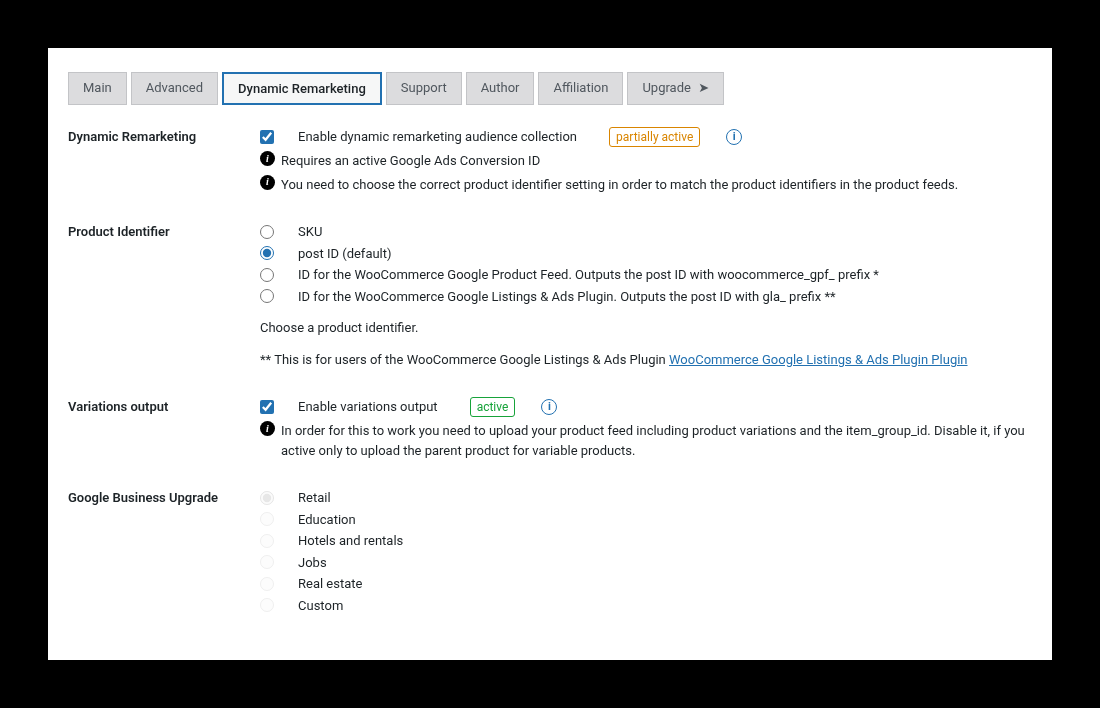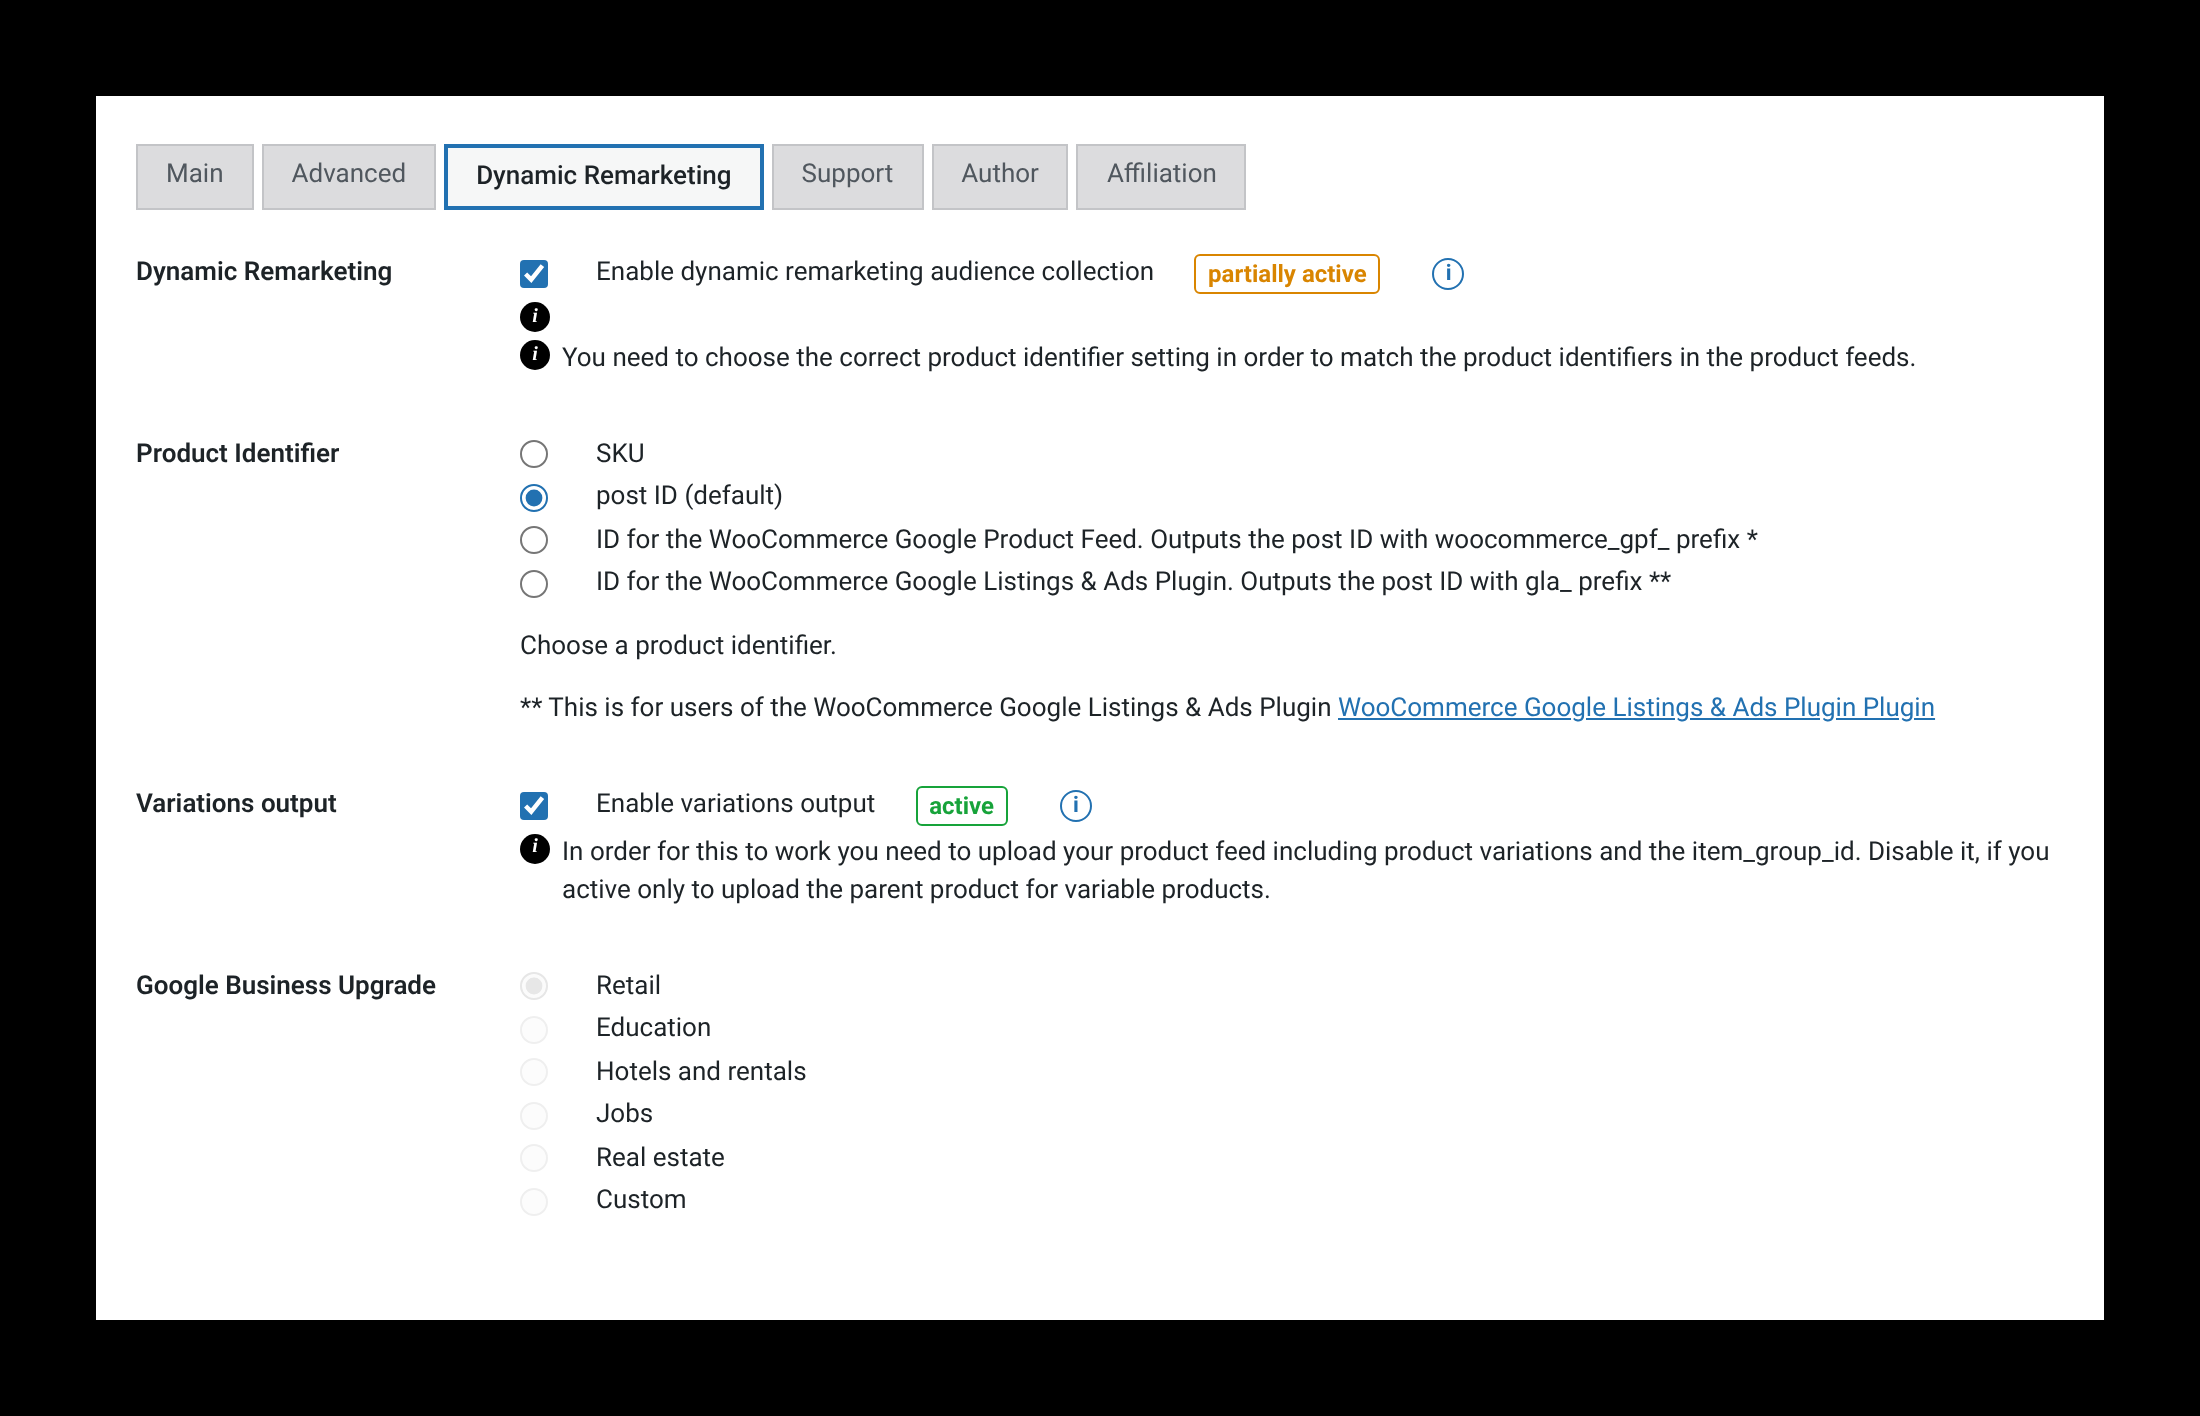--- a/index.html
+++ b/index.html
@@ -77,22 +77,22 @@
     vertical-align: middle;
   }
   input[type="radio"]:disabled { opacity: 0.45; }
 
   .badge {
     display: inline-block;
     border: 1px solid;
     border-radius: 3px;
     padding: 0px 6px;
     font-size: 12px;
-    font-weight: 700;
-    margin-left: 0;
+    font-weight: 400;
+    margin-left: 12px;
     line-height: 18px;
   }
   .badge-partial { color: #d98500; border-color: #d98500; }
   .badge-active { color: #17a33a; border-color: #17a33a; }
 
   .info-icon-outline {
     display: inline-flex;
     width: 16px; height: 16px;
     border: 1.5px solid #2271b1;
     border-radius: 50%;
@@ -139,33 +139,38 @@
 
 <div class="panel">
 
   <div class="tabs">
     <div class="tab">Main</div>
     <div class="tab">Advanced</div>
     <div class="tab active">Dynamic Remarketing</div>
     <div class="tab">Support</div>
     <div class="tab">Author</div>
     <div class="tab">Affiliation</div>
+    <div class="tab">
+      <span>Upgrade</span>
+      <span class="arrow">➤</span>
+    </div>
   </div>
 
   <div class="form-row">
     <div class="form-label">Dynamic Remarketing</div>
     <div class="form-content">
       <div class="opt-line">
         <input type="checkbox" checked="" style="">
         <span>Enable dynamic remarketing audience collection</span>
         <span class="badge badge-partial">partially active</span>
         <span class="info-icon-outline">i</span>
       </div>
       <div class="note-line">
         <span class="info-icon-solid">i</span>
+        <span>Requires an active Google Ads Conversion ID</span>
       </div>
       <div class="note-line">
         <span class="info-icon-solid">i</span>
         <span>You need to choose the correct product identifier setting in order to match the product identifiers in the product feeds.</span>
       </div>
     </div>
   </div>
 
   <div class="form-row">
     <div class="form-label">Product Identifier</div>

